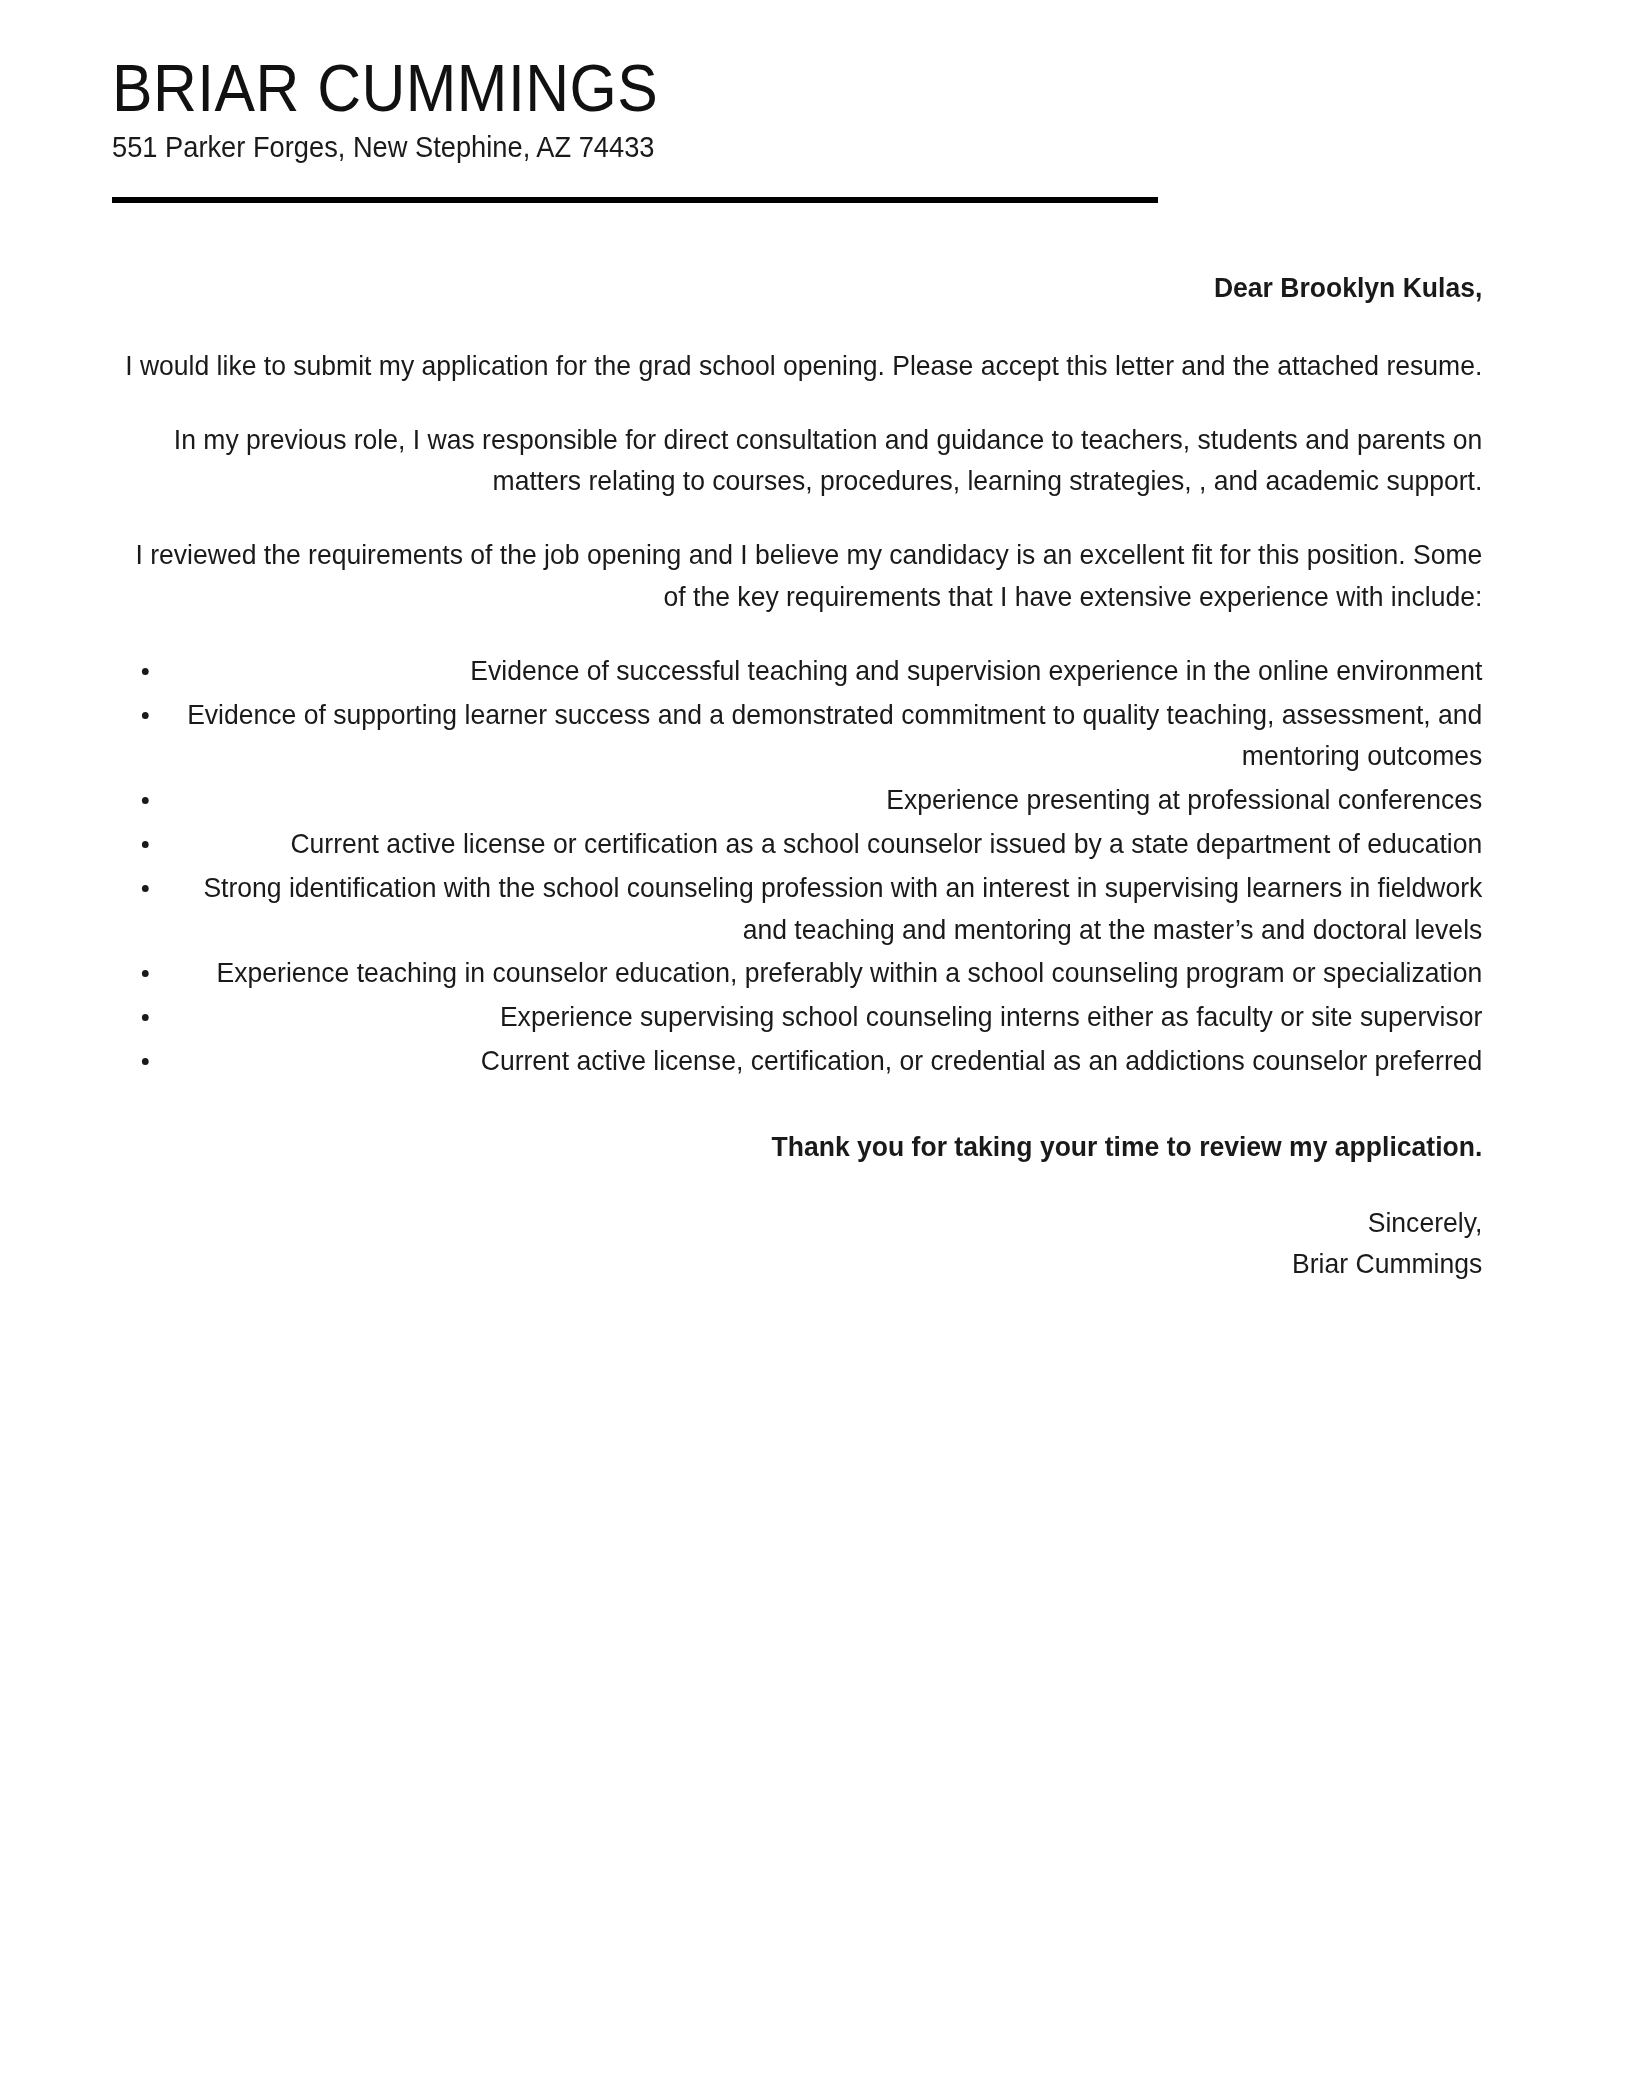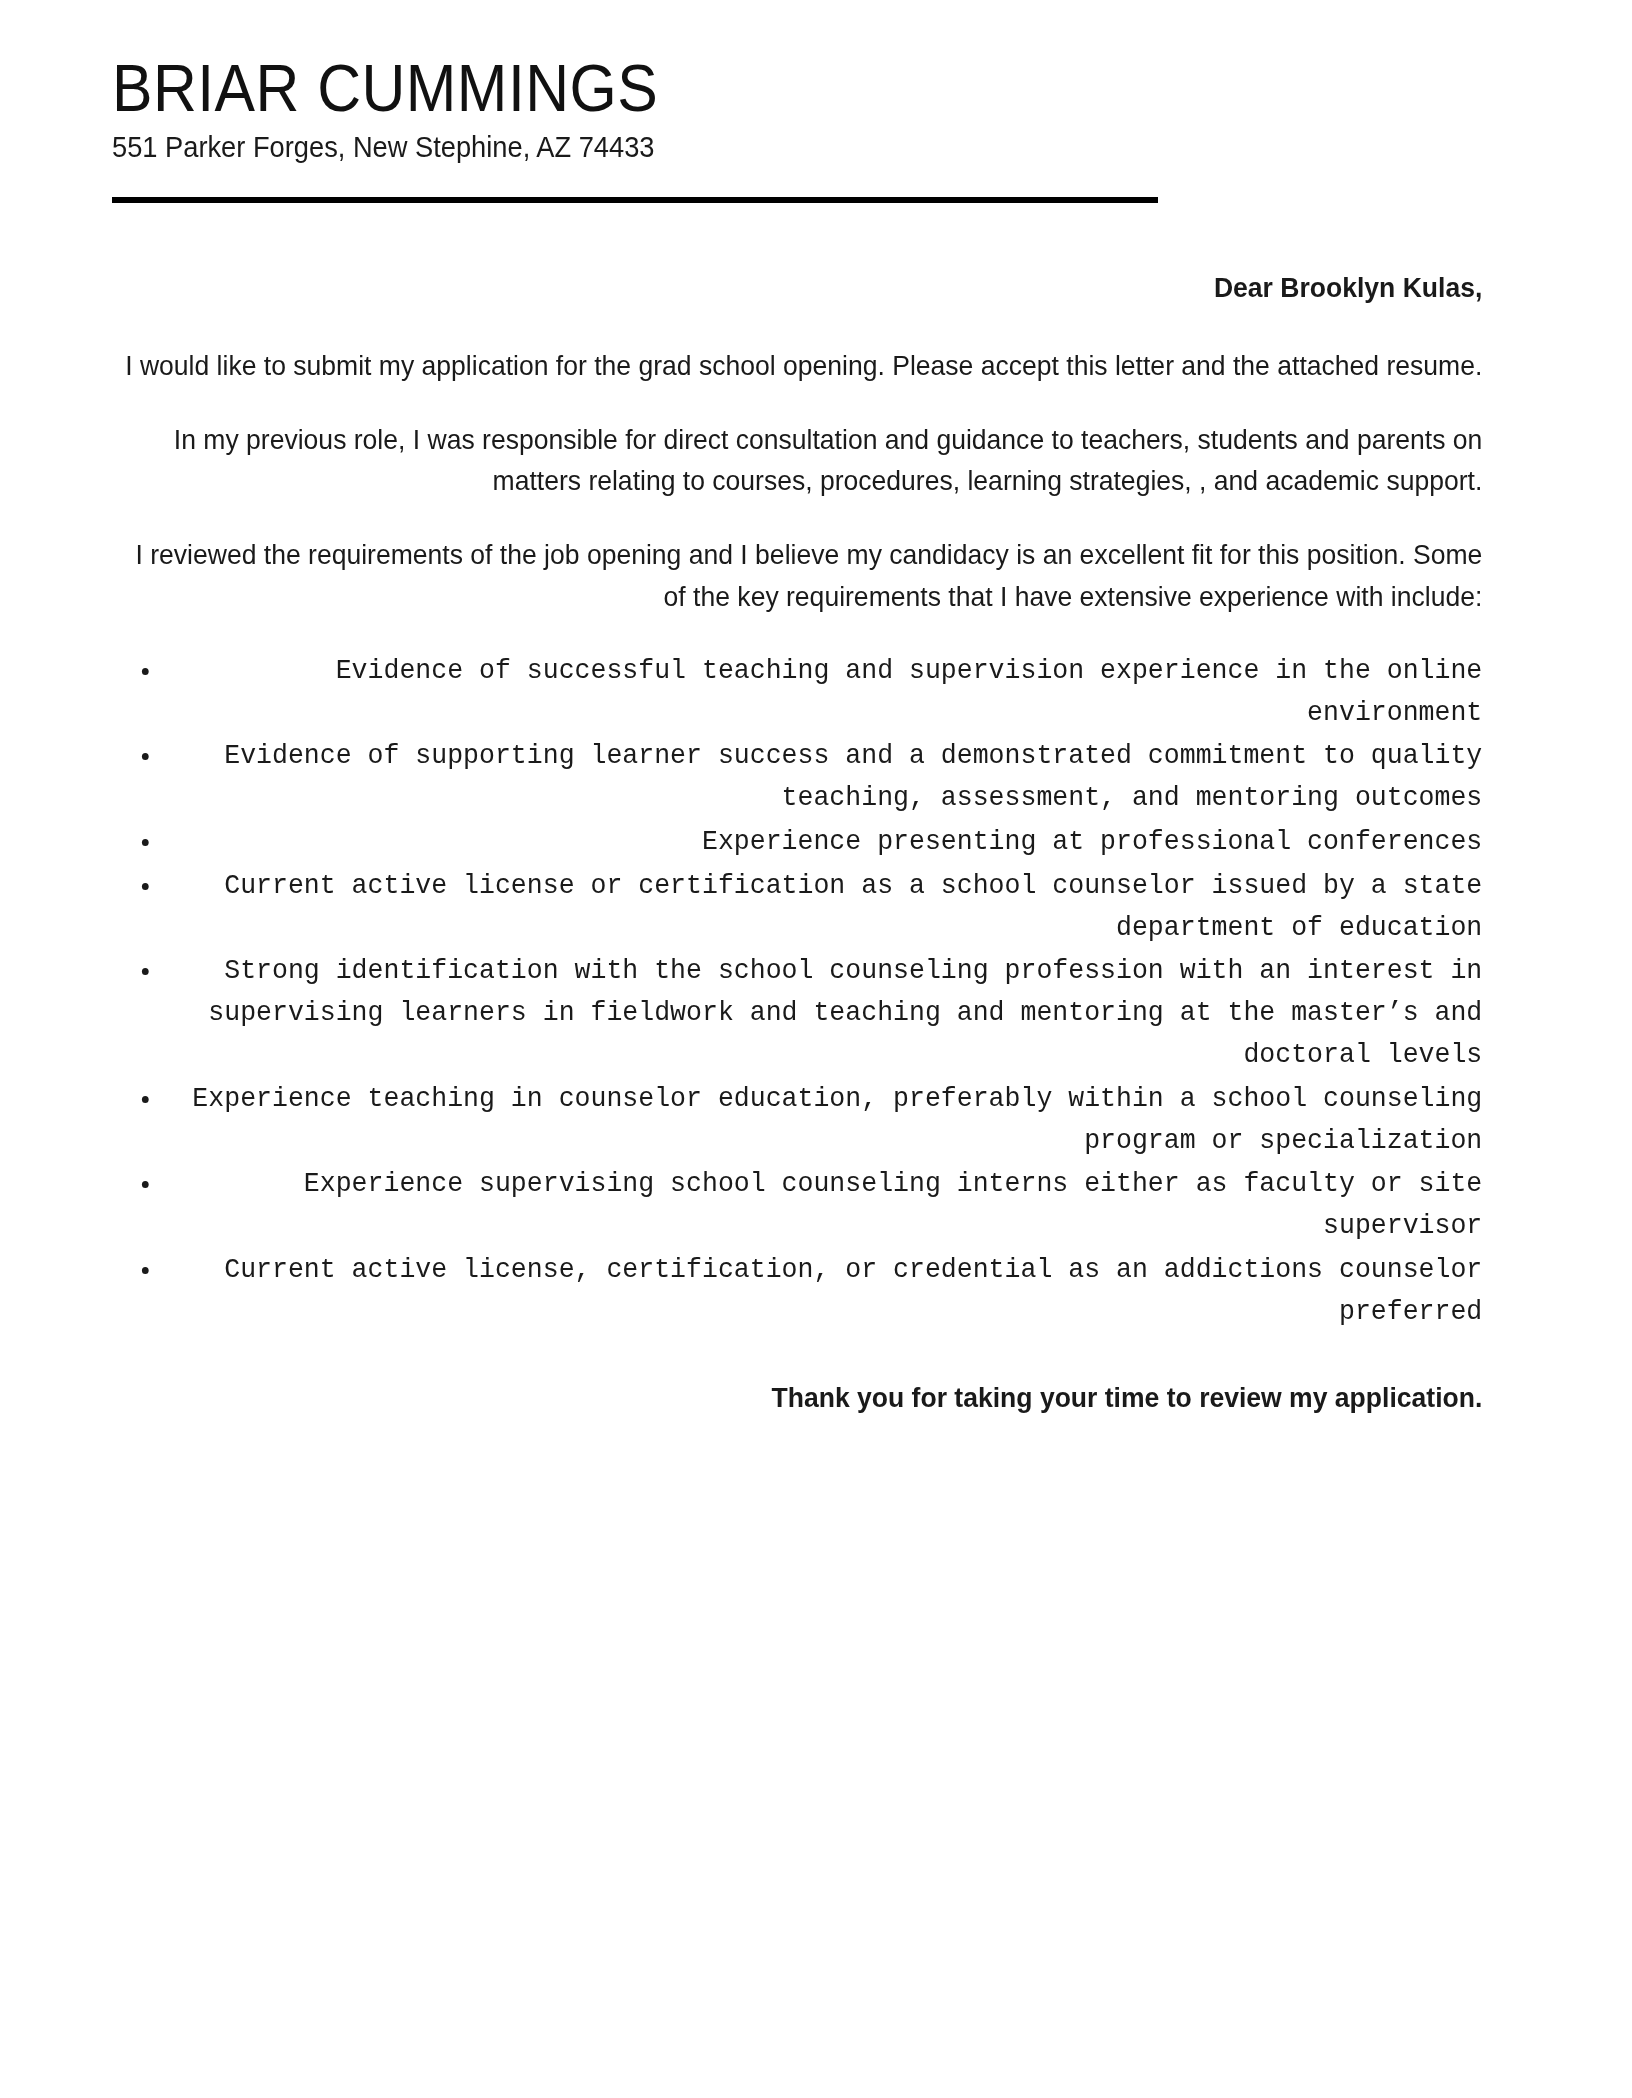--- a/index.html
+++ b/index.html
@@ -97,21 +97,20 @@
     line-height: 1.52;
     transform: scaleX(0.965);
     transform-origin: left top;
   }
 
   
   .req-list {
     list-style: none;
     margin: 0 0 0 0;
     padding: 0;
-    font-family: Liberation Mono, monospace;
   }
   .req-list li {
     position: relative;
     font-size: 27.5px;
     line-height: 1.52;
     padding-left: 72px;
     margin-bottom: 2px;
     color: #1a1a1a;
     transform: scaleX(0.965);
     transform-origin: left top;
@@ -178,16 +177,20 @@
           <span>Experience supervising school counseling interns either as faculty or site supervisor</span>
         </li>
         <li>
           <span class="bullet-dot"></span>
           <span>Current active license, certification, or credential as an addictions counselor preferred</span>
         </li>
       </ul>
 
       <p class="para closing-thanks">Thank you for taking your time to review my application.</p>
 
+      <div class="signoff">
+        <span class="sig-line">Sincerely,</span>
+        <span class="sig-line">Briar Cummings</span>
+      </div>
 
     </main>
   </div>
 </div>
 
 </body></html>

